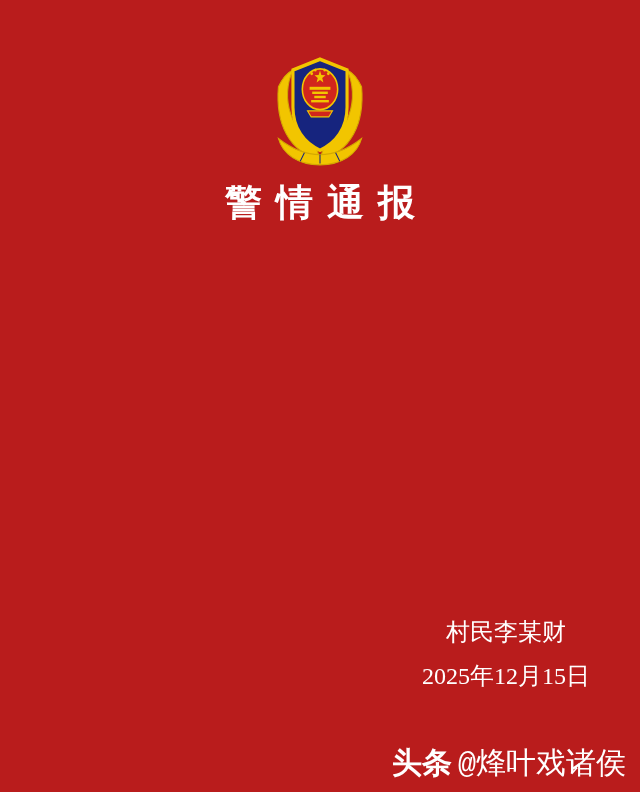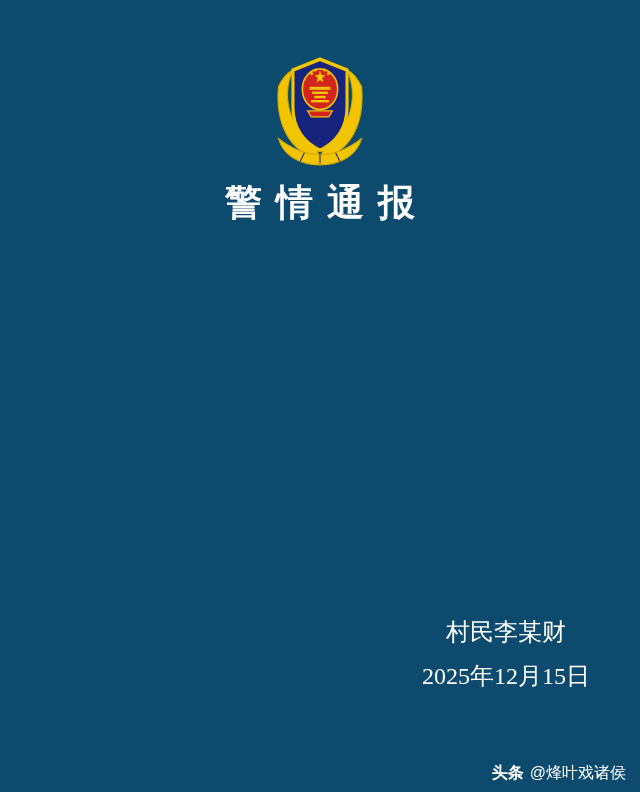--- a/index.html
+++ b/index.html
@@ -1,20 +1,20 @@
 <!DOCTYPE html>
 <html><head>
 <meta charset="utf-8">
 <style>
   html, body { margin: 0; padding: 0; }
   .page {
     position: relative;
     width: 640px;
     height: 792px;
-    background: #0c4a6e;
+    background: #b91c1c;
     overflow: hidden;
     font-family: "Liberation Serif", serif;
     color: #ffffff;
   }
   .badge {
     position: absolute;
     top: 52px;
     left: 50%;
     transform: translateX(-50%);
     width: 104px;
@@ -51,22 +51,22 @@
     top: 610px;
     right: 50px;
     text-align: center;
     font-size: 24px;
     line-height: 44px;
   }
   .watermark {
     position: absolute;
     right: 14px;
     bottom: 8px;
-    font-family: Liberation Sans, sans-serif;
-    font-size: 16px;
+    font-family: Liberation Mono, monospace;
+    font-size: 30px;
     color: #ffffff;
     white-space: nowrap;
   }
   .watermark .brand { font-weight: bold; margin-right: 6px; }
 </style>
 </head>
 <body>
 
 <div class="page">
 

